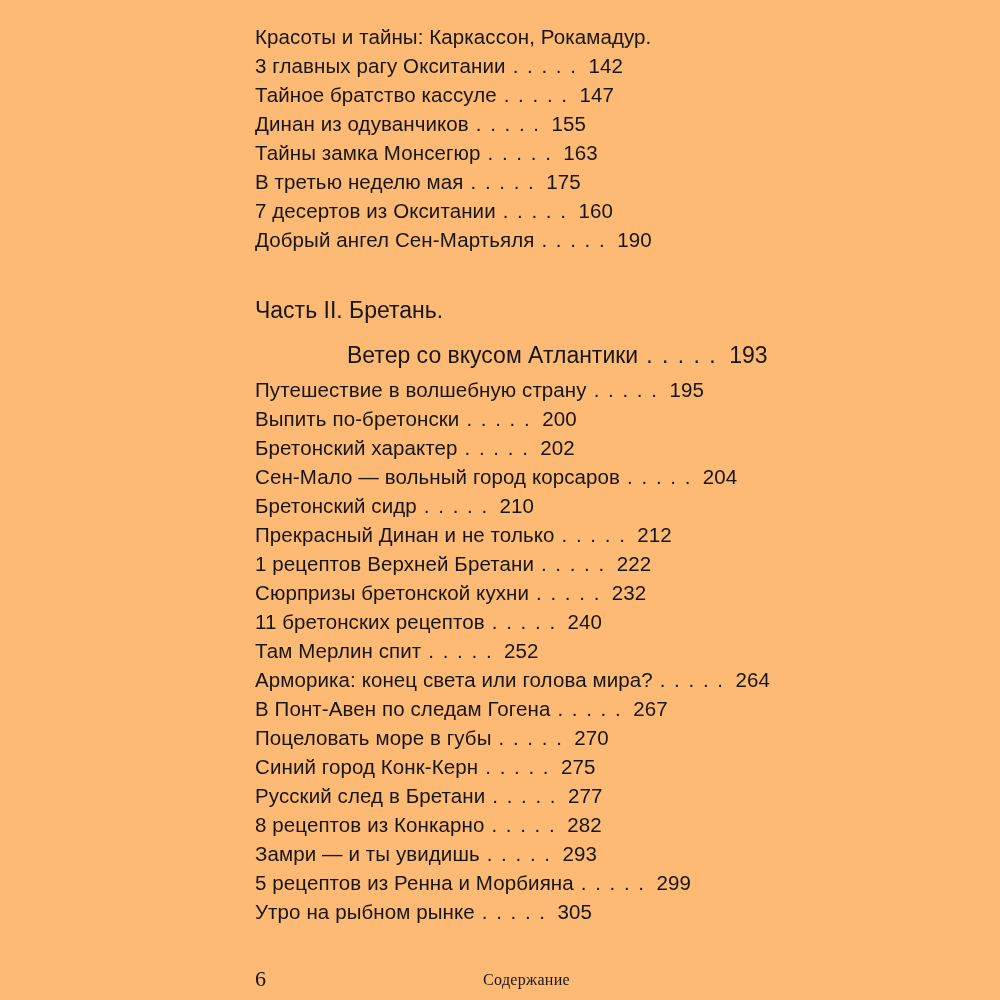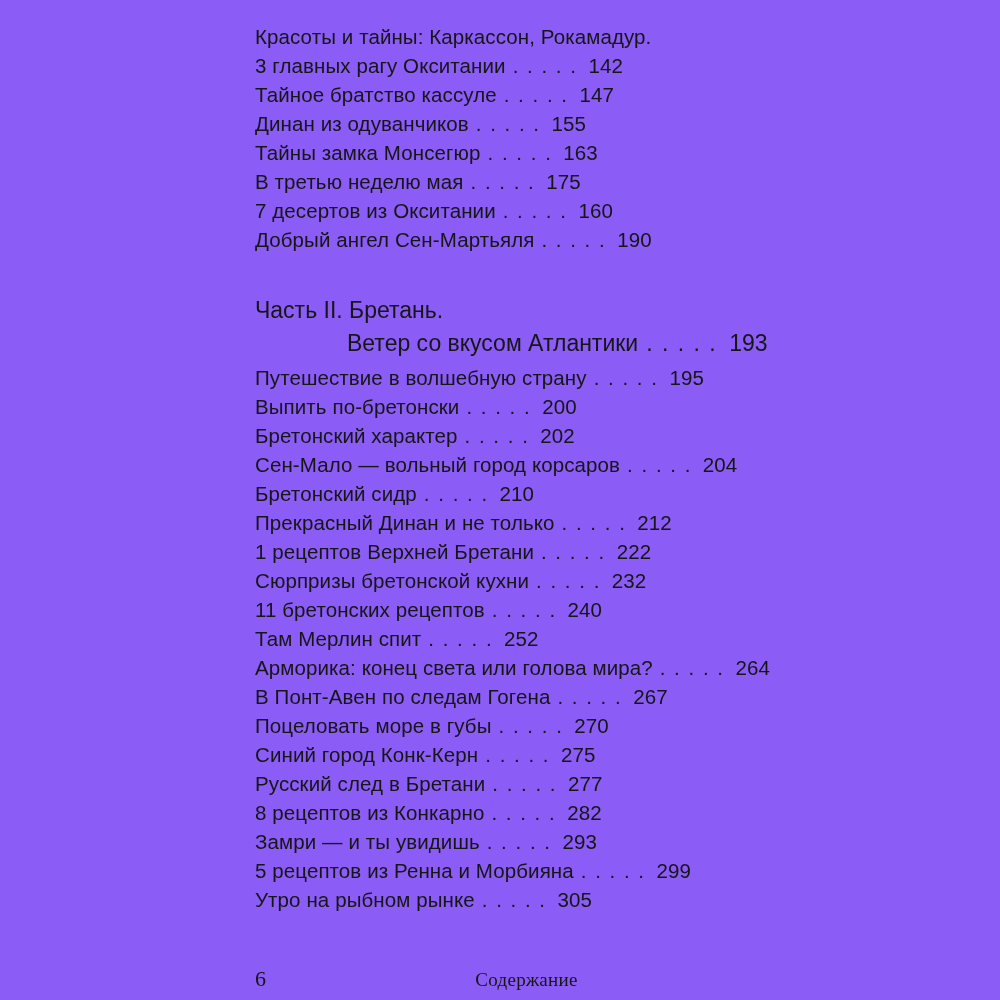--- a/index.html
+++ b/index.html
@@ -11,21 +11,21 @@
     position: relative;
     width: 1000px;
     height: 1000px;
     overflow: hidden;
     color: #161616;
     font-family: "Liberation Sans", sans-serif;
   }
   .page {
     position: absolute;
     inset: 0;
-    background: #8b5cf6;
+    background: #fdba74;
   }
   .toc-column {
     position: absolute;
     left: 255px;
     top: 22px;
     width: 560px;
   }
   .toc-line {
     font-size: 20.5px;
     line-height: 29px;
@@ -43,20 +43,21 @@
     line-height: 33px;
     margin-top: 40px;
     white-space: nowrap;
   }
   .part-heading-line2 {
     font-size: 23px;
     line-height: 33px;
     padding-left: 92px;
     margin-bottom: 3px;
     white-space: nowrap;
+    margin-top: 12px;
   }
   .part-heading-line2 .dots {
     display: inline-block;
     margin-left: 8px;
     margin-right: 12px;
     letter-spacing: 1.5px;
   }
   .footer {
     position: absolute;
     left: 255px;
@@ -66,21 +67,21 @@
   }
   .footer-page-number {
     position: absolute;
     left: 0;
     top: 0;
     font-size: 22px;
     line-height: 26px;
   }
   .footer-label {
     text-align: center;
-    font-size: 19px;
+    font-size: 16px;
     line-height: 28px;
     letter-spacing: 0.3px;
   }
 </style>
 </head>
 <body>
 
 <div class="page">
 
   <div class="toc-column" id="toc-column">

